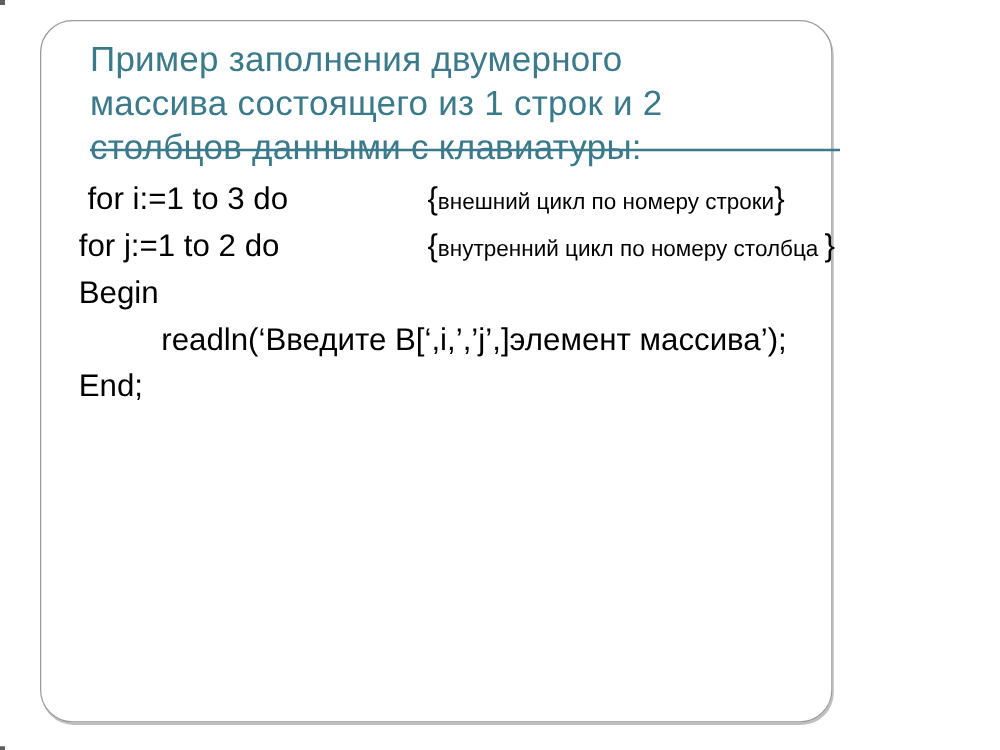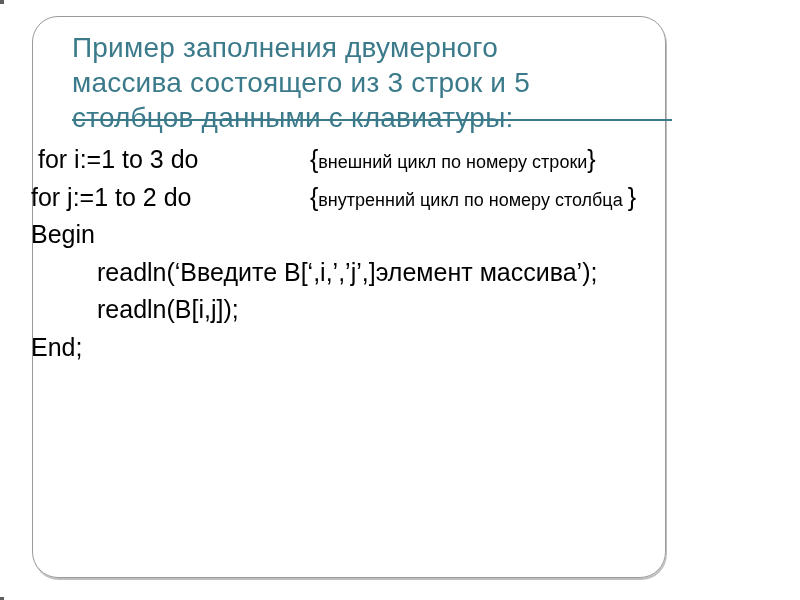--- a/index.html
+++ b/index.html
@@ -55,20 +55,21 @@
     width: 700px;
     top: 56%;
     border-top: 2px solid #3b7a8a;
   }
   .body {
     font-size: 25px;
     line-height: 1.5;
     color: #000;
     padding: 6px 0 0 6px;
     white-space: nowrap;
+    margin-left: 32px;
   }
   .body .row {
     display: block;
   }
   .body .col1 {
     display: inline-block;
     width: 265px;
   }
   .body .comment {
     display: inline-block;
@@ -95,39 +96,38 @@
 <div class="slide">
   <div class="corner-dot tl"></div>
   <div class="corner-dot bl"></div>
 
   <div class="frame"></div>
 
   <div class="content">
 
     <div class="title">
       <span>Пример заполнения двумерного</span><br>
-      <span>массива состоящего из 3 строк и 5</span><br>
+      <span>массива состоящего из 1 строк и 2</span><br>
       <span class="title-line3">столбцов данными с клавиатуры:</span>
     </div>
 
     <div class="body">
       <span class="row">
         <span>&nbsp;</span><span class="col1">for i:=1 to 3 do</span>
         <span class="comment">
           <span>{</span><span class="small">внешний цикл по номеру строки</span><span>}</span>
         </span>
       </span>
 
       <span class="row">
         <span class="col1">for  j:=1 to 2 do</span>
         <span class="comment">
           &nbsp;<span>{</span><span class="small">внутренний цикл по номеру столбца </span><span>}</span>
         </span>
       </span>
 
       <span class="row">Begin</span>
       <span class="row indent">readln(‘Введите B[‘,i,’,’j’,]элемент массива’);</span>
-      <span class="row indent">readln(B[i,j]);</span>
       <span class="row">End;</span>
     </div>
 
   </div>
 </div>
 
 </body></html>

